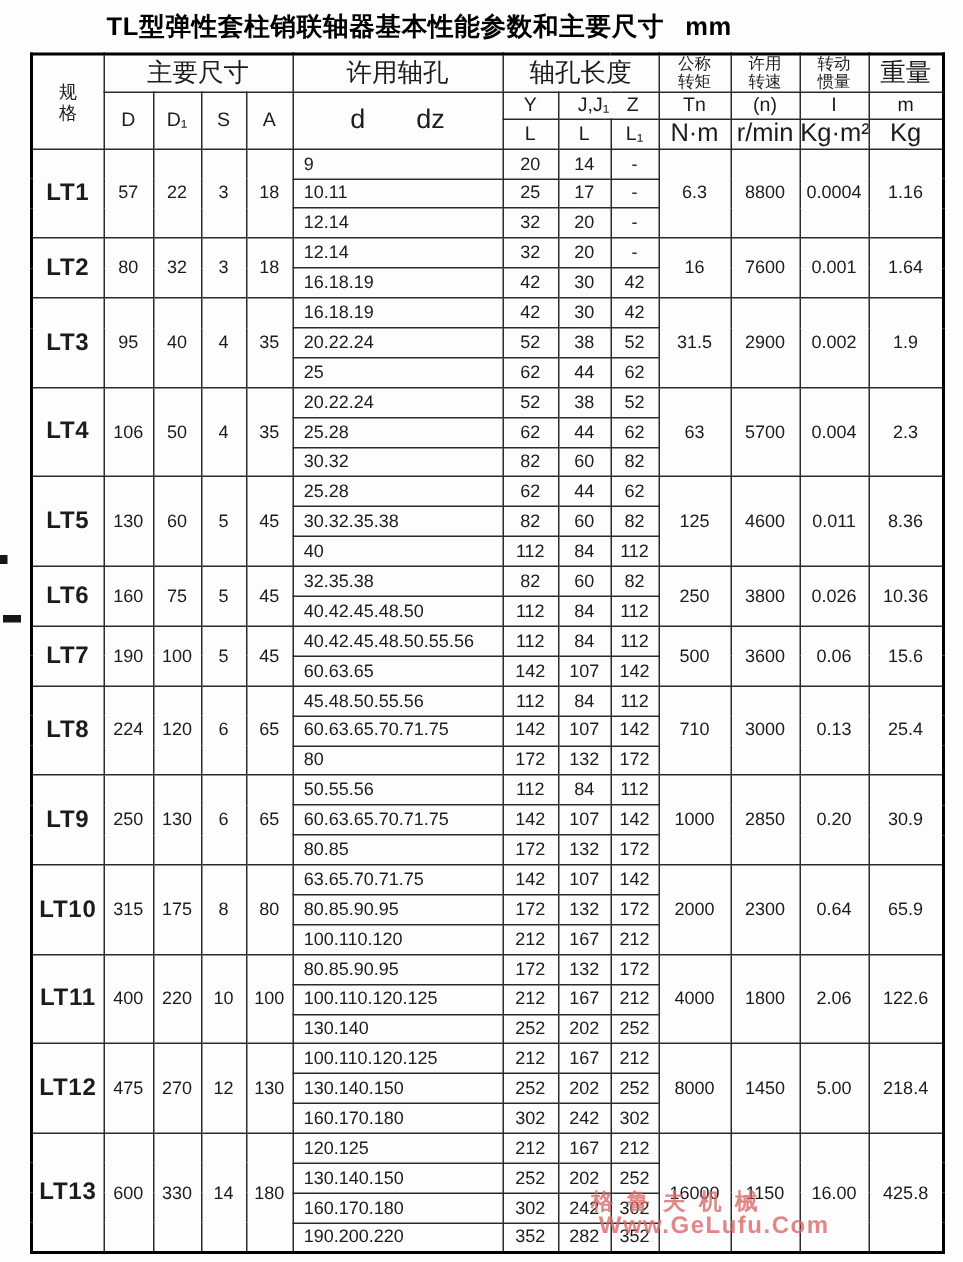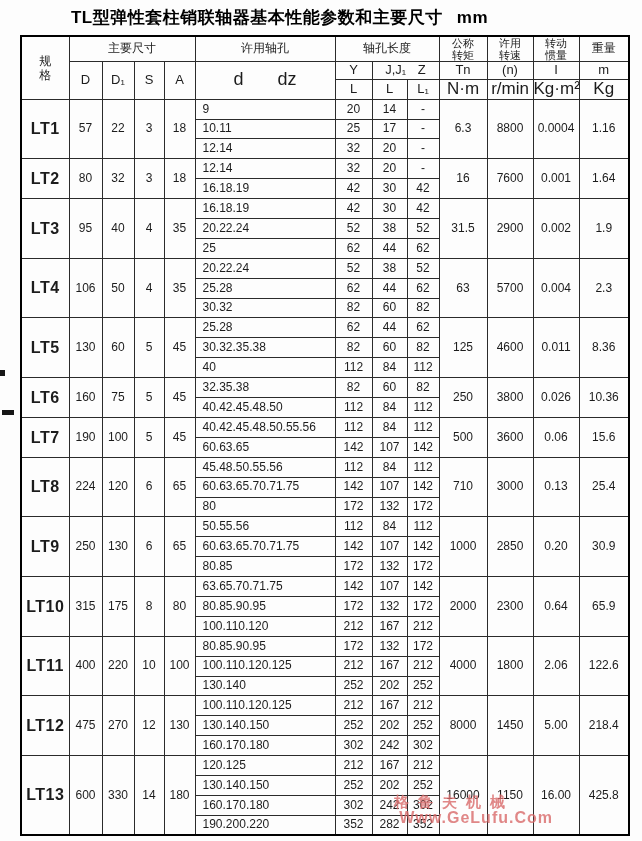--- a/index.html
+++ b/index.html
@@ -49,21 +49,21 @@
     font-size: 12px;
     line-height: 1.1;
     overflow: hidden;
     white-space: nowrap;
   }
   thead tr.hrow-a { height: 22px; }
   thead tr.hrow-b { height: 18px; }
   thead tr.hrow-c { height: 17px; }
   tbody tr { height: 19.9px; }
 
-  th.cn { font-weight: normal; font-size: 12px; }
+  th.cn { font-weight: normal; font-size: 17px; }
   th.cn2 { font-weight: normal; font-size: 11px; line-height: 12px; white-space: pre-line; }
   th.spec-head { font-weight: normal; font-size: 12px; line-height: 14px; white-space: pre-line; }
   th.sym { font-weight: normal; font-size: 13px; }
   th.unit { font-weight: normal; font-size: 17px; }
   th.ddz { font-weight: normal; font-size: 18px; }
   th.ddz .gap { display: inline-block; width: 34px; }
   th.jjz { word-spacing: 8px; }
 
   td.spec-cell { font-weight: bold; font-size: 16px; letter-spacing: 0.5px; }
   td.bore-d { text-align: left; padding-left: 7px; }

